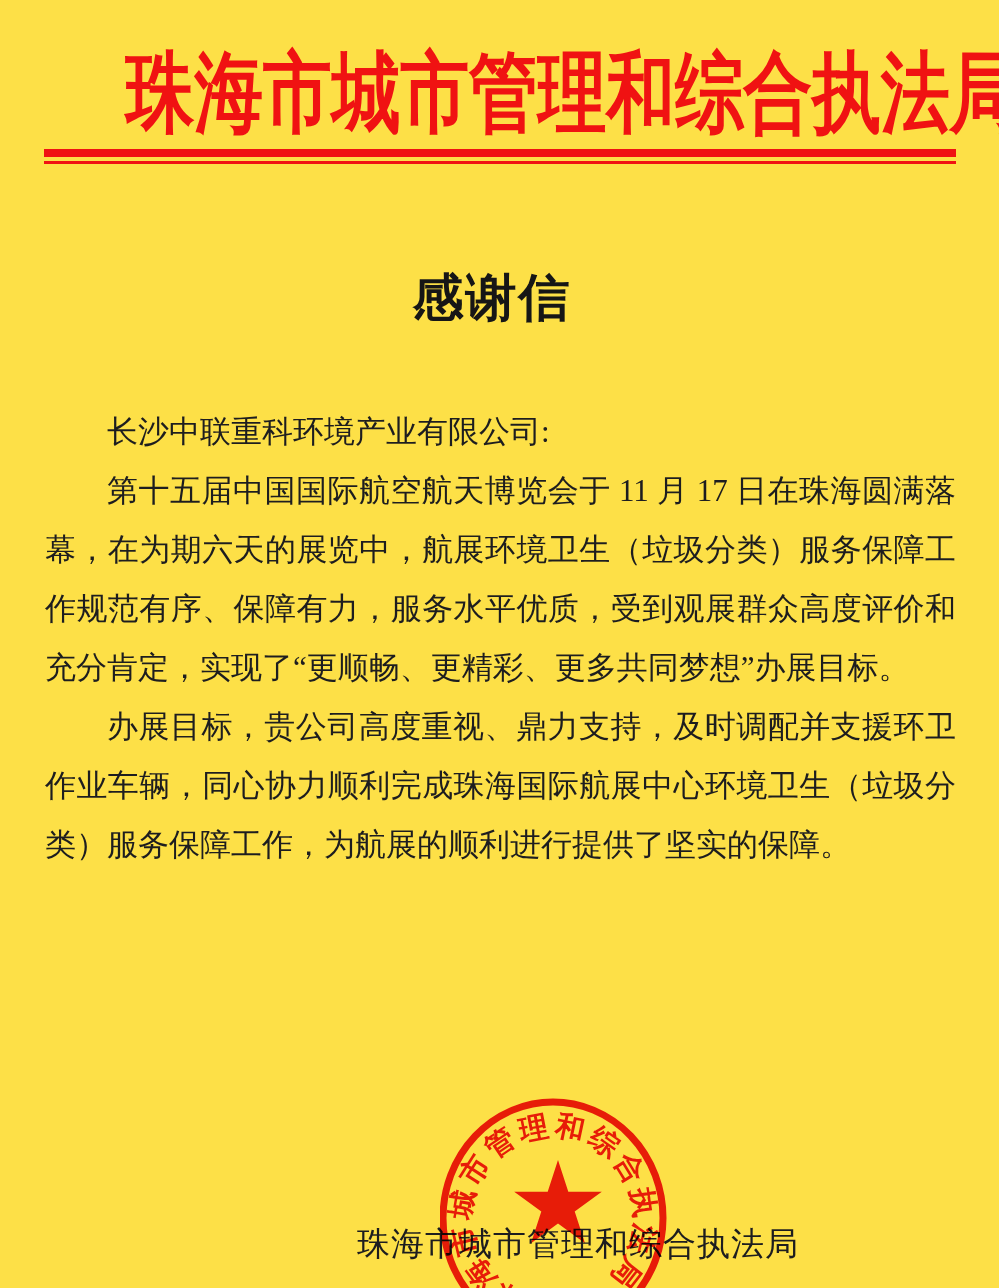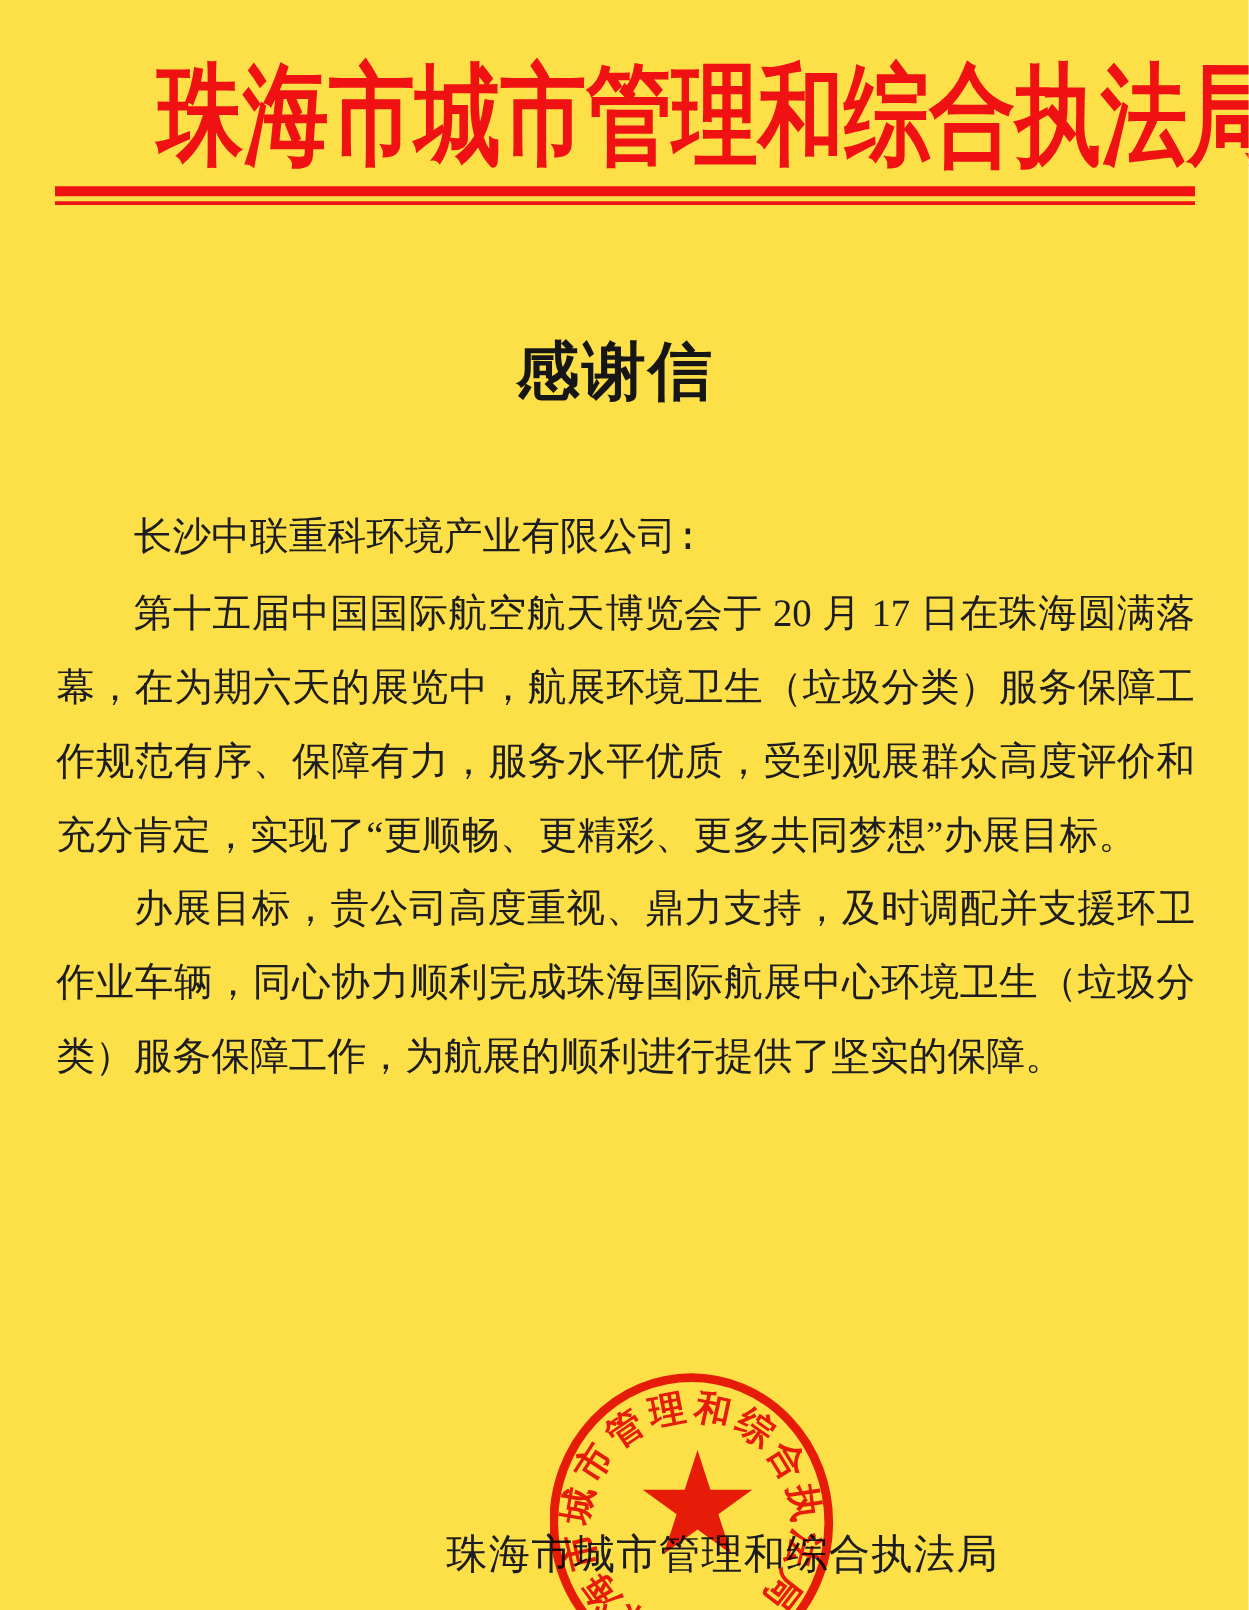--- a/index.html
+++ b/index.html
@@ -56,21 +56,21 @@
   .letter-body {
     position: absolute;
     top: 402px; left: 45px;
     width: 911px;
     font-size: 31px;
     line-height: 59px;
     color: #1d1d1f;
     text-align: justify;
   }
   .letter-body p { margin: 0; text-indent: 2em; }
-  .salutation { text-indent: 0; font-family: Liberation Mono, monospace; }
+  .salutation { text-indent: 0; }
 
   
   .signature {
     position: absolute;
     top: 1224px; left: 357px;
     font-size: 33px;
     line-height: 40px;
     letter-spacing: 1px;
     color: #1d1d1f;
     white-space: nowrap;
@@ -101,21 +101,21 @@
   <div class="letterhead">
     <span class="letterhead-text">珠海市城市管理和综合执法局</span>
   </div>
   <div class="rule rule-thick"></div>
   <div class="rule rule-thin"></div>
 
   <h1 class="letter-title">感谢信</h1>
 
   <div class="letter-body">
     <p class="salutation">长沙中联重科环境产业有限公司:</p>
-    <p>第十五届中国国际航空航天博览会于 20 月 17 日在珠海圆满落幕，在为期六天的展览中，航展环境卫生（垃圾分类）服务保障工作规范有序、保障有力，服务水平优质，受到观展群众高度评价和充分肯定，实现了“更顺畅、更精彩、更多共同梦想”办展目标。</p>
+    <p>第十五届中国国际航空航天博览会于 11 月 17 日在珠海圆满落幕，在为期六天的展览中，航展环境卫生（垃圾分类）服务保障工作规范有序、保障有力，服务水平优质，受到观展群众高度评价和充分肯定，实现了“更顺畅、更精彩、更多共同梦想”办展目标。</p>
     <p>办展目标，贵公司高度重视、鼎力支持，及时调配并支援环卫作业车辆，同心协力顺利完成珠海国际航展中心环境卫生（垃圾分类）服务保障工作，为航展的顺利进行提供了坚实的保障。</p>
   </div>
 
   <div class="signature">珠海市城市管理和综合执法局</div>
 
   <svg class="seal" width="260" height="260" viewBox="0 0 260 260" aria-hidden="true">
     <ellipse class="ring" cx="113" cy="124" rx="110" ry="116"></ellipse>
     <polygon class="star" points="118,66 128.3,97.8 161.8,97.8 134.7,117.4 145,149.2 118,129.6 91,149.2 101.3,117.4 74.2,97.8 107.7,97.8"></polygon>
     <path id="sealArc" fill="none" stroke="none" d="M 78.3,198.3 A 82,82 0 1 1 173,179.9"></path>
     <text text-anchor="middle">

